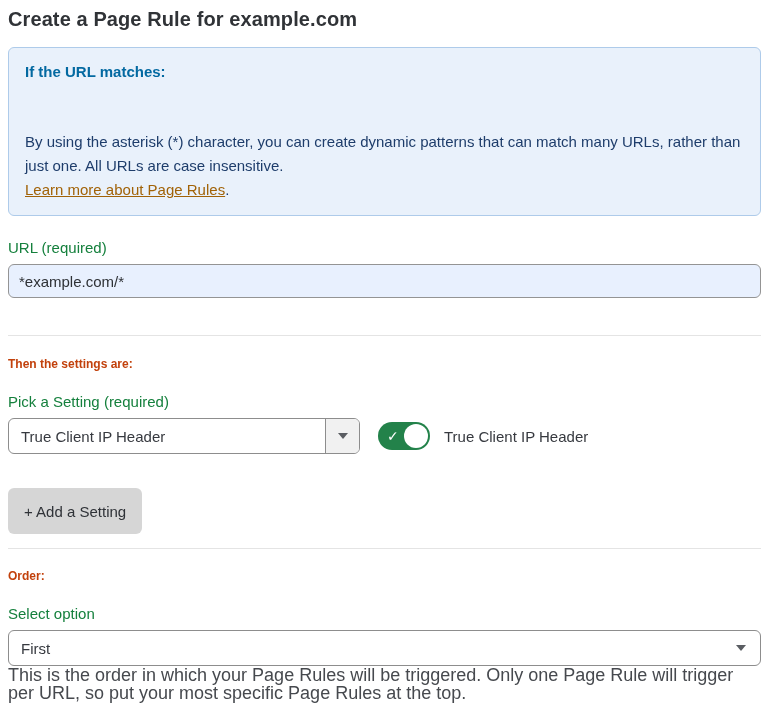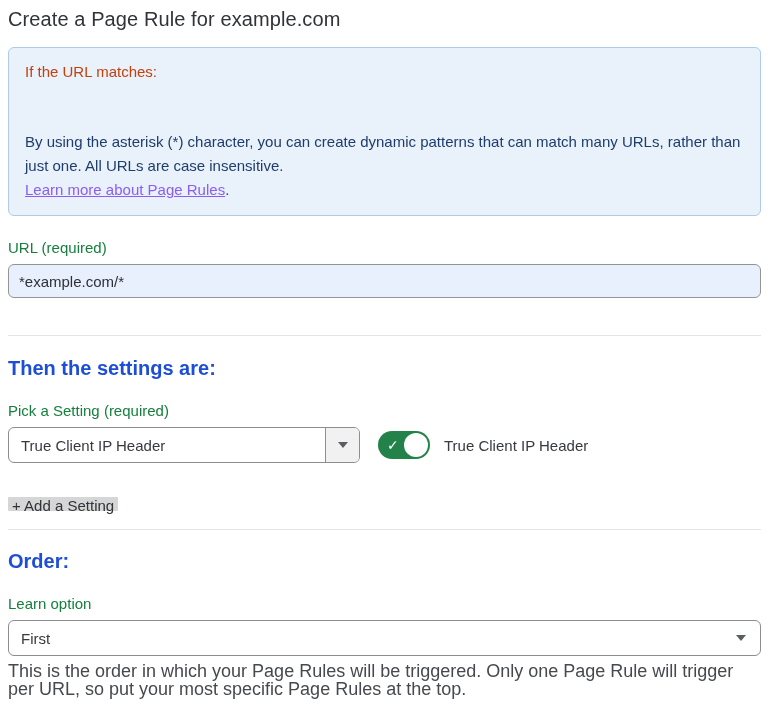--- a/index.html
+++ b/index.html
@@ -10,39 +10,39 @@
     color: #36393f;
   }
   .page {
     width: 769px;
     height: 708px;
     padding: 6px 8px 0 8px;
     background: #ffffff;
   }
   h1.page-title {
     font-size: 20px;
-    font-weight: 400;
+    font-weight: 700;
     color: #303337;
     letter-spacing: 0.1px;
     margin: 2px 0 16px 0;
   }
   .info-box {
     background: #e9f1fb;
     border: 1px solid #aecbea;
     border-radius: 6px;
     padding: 12px 16px 13px 16px;
     font-size: 15px;
     line-height: 24px;
     color: #1e3d6b;
     margin-bottom: 23px;
   }
-  .info-heading { font-weight: 400; color: #c2410c; }
+  .info-heading { font-weight: 700; color: #0369a1; }
   .info-body { color: #1e3d6b; margin-top: 46px; }
   .info-link-line a {
-    color: #8b5cf6;
+    color: #a16207;
     text-decoration: underline;
     cursor: pointer;
   }
   .field-label {
     display: block;
     font-size: 15px;
     color: #15803d;
     margin-bottom: 8px;
   }
   .url-input {
@@ -60,23 +60,23 @@
   }
   .divider {
     border: none;
     border-top: 1px solid #e4e4e4;
     margin: 0;
   }
   .divider-1 { margin-top: 37px; margin-bottom: 21px; }
   .divider-2 { margin-top: 14px; margin-bottom: 20px; }
   .divider-3 { margin-top: 23px; margin-bottom: 10px; }
   h2.section-heading {
-    font-size: 20px;
+    font-size: 12px;
     font-weight: 700;
-    color: #1d4ed8;
+    color: #c2410c;
     margin-bottom: 22px;
   }
   .setting-row {
     display: flex;
     align-items: center;
     margin-bottom: 34px;
   }
   .select-box {
     display: flex;
     align-items: center;
@@ -135,31 +135,31 @@
     height: 24px;
     border-radius: 50%;
     background: #ffffff;
   }
   .toggle-label {
     margin-left: 14px;
     font-size: 15px;
     color: #36393f;
   }
   .gray-btn {
-    height: 14px;
+    height: 46px;
     background: #d6d6d6;
     border: none;
-    border-radius: 1px;
-    padding: 0 4px;
+    border-radius: 6px;
+    padding: 0 16px;
     font-size: 15px;
     color: #2f3237;
     font-family: "Liberation Sans", "DejaVu Sans", sans-serif;
     cursor: pointer;
   }
-  .order-select { width: 100%; margin-bottom: 6px; }
+  .order-select { width: 100%; }
   .order-select .caret-plain {
     padding-right: 14px;
     display: flex;
     align-items: center;
   }
   .help-text {
     font-size: 18px;
     line-height: 18px;
     color: #46494e;
     max-width: 740px;
@@ -217,21 +217,21 @@
     </div>
     <span class="toggle-label">True Client IP Header</span>
   </div>
 
   <button class="gray-btn">+ Add a Setting</button>
 
   <hr class="divider divider-2">
 
   <h2 class="section-heading">Order:</h2>
 
-  <label class="field-label">Learn option</label>
+  <label class="field-label">Select option</label>
 
   <div class="select-box order-select">
     <span class="select-value">First</span>
     <span class="caret-plain">
       <span class="caret"></span>
     </span>
   </div>
 
   <p class="help-text">This is the order in which your Page Rules will be triggered. Only one Page Rule will trigger per URL, so put your most specific Page Rules at the top.</p>
 

